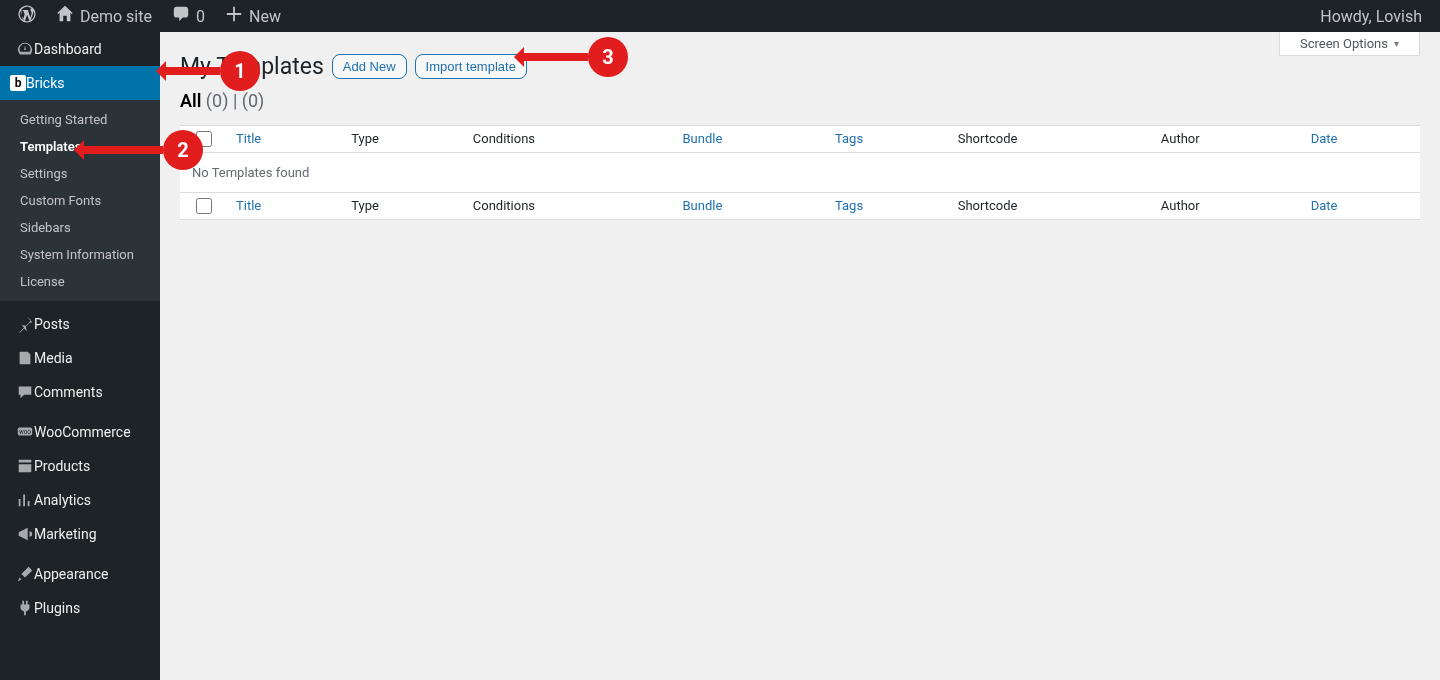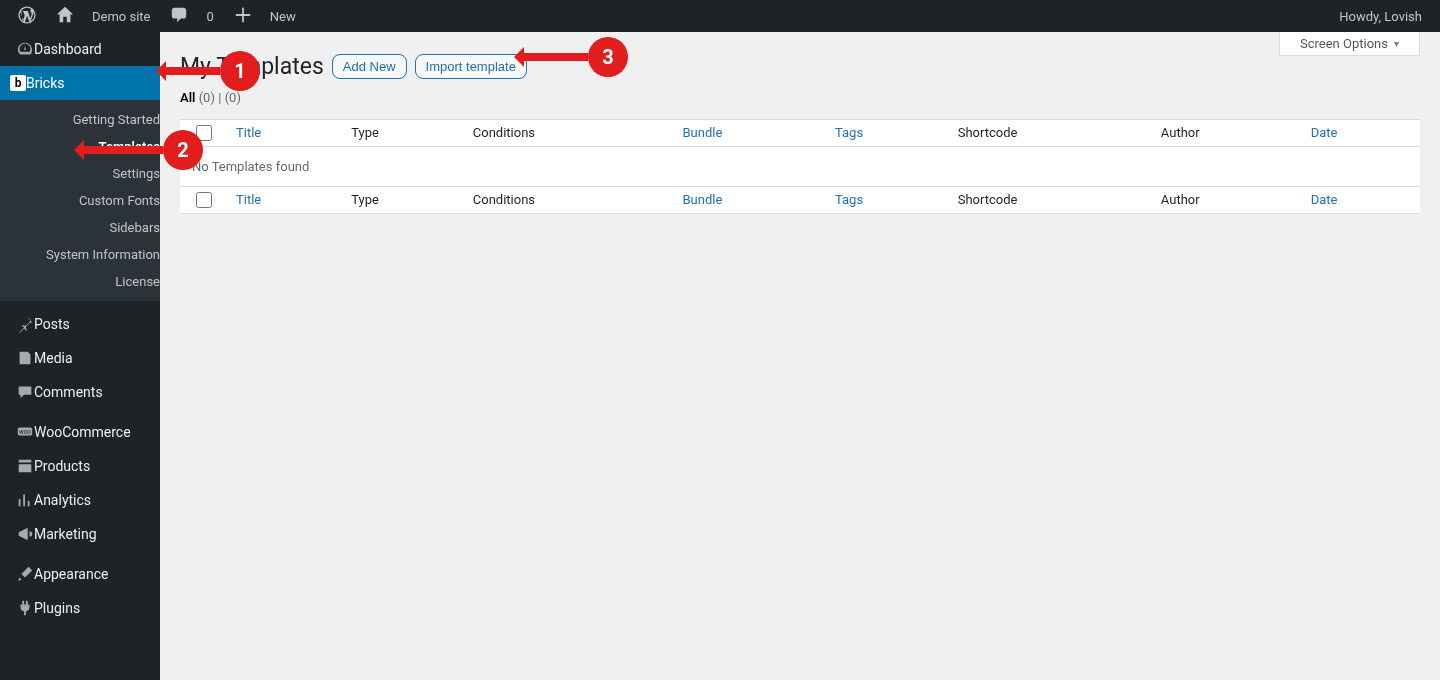--- a/index.html
+++ b/index.html
@@ -18,48 +18,48 @@
     --muted:#646970;
     --annot:#e11d1d;
   }
   html,body{margin:0;padding:0;height:100%;font-family:-apple-system,BlinkMacSystemFont,"Segoe UI",Roboto,Helvetica,Arial,sans-serif;font-size:13px;color:var(--text);}
   body{background:var(--content-bg);}
 
   
   .adminbar{position:fixed;top:0;left:0;right:0;height:32px;background:var(--adminbar-bg);color:var(--adminbar-fg);display:flex;align-items:center;padding:0 8px;z-index:50;}
   .adminbar .ab-left{display:flex;align-items:center;gap:0;}
   .adminbar .ab-right{margin-left:auto;display:flex;align-items:center;gap:10px;}
-  .ab-item{display:flex;align-items:center;gap:18px;padding:0 10px;height:32px;color:var(--adminbar-fg);font-size:13px;cursor:pointer;}
+  .ab-item{display:flex;align-items:center;gap:6px;padding:0 10px;height:32px;color:var(--adminbar-fg);font-size:16px;cursor:pointer;}
   .ab-item svg{fill:currentColor;}
 
   
   .sidebar{position:fixed;top:32px;left:0;width:160px;bottom:0;background:var(--sidebar-bg);color:var(--sidebar-fg);overflow:hidden;}
   .menu-item{display:flex;align-items:center;gap:0;padding:0 10px;height:34px;color:#eee;font-size:14px;cursor:pointer;}
   .menu-item.active{background:var(--sidebar-active);color:#fff;font-weight:400;}
   .menu-item .ico{width:18px;height:18px;display:flex;align-items:center;justify-content:center;color:#a7aaad;margin-left:6px;}
   .menu-item .ico svg{width:18px;height:18px;fill:currentColor;}
   .menu-item .bricks-ico{background:#fff;color:#000;font-weight:700;border-radius:2px;width:16px;height:16px;display:flex;align-items:center;justify-content:center;font-size:12px;}
   .submenu{background:var(--sidebar-sub-bg);padding:6px 0;}
-  .submenu .sub{padding:6px 0;font-size:13px;color:#c3c4c7;cursor:pointer;text-align:right;}
+  .submenu .sub{padding:6px 20px;font-size:13px;color:#c3c4c7;cursor:pointer;}
   .submenu .sub.active{color:#fff;font-weight:600;}
   .menu-sep{height:6px;}
 
   
   .content{margin-left:160px;padding-top:32px;min-height:calc(100% - 32px);}
   .wrap{padding:8px 20px 20px 20px;position:relative;}
   .page-head{display:flex;align-items:center;gap:8px;flex-wrap:wrap;margin:12px 0 8px 0;}
   .page-title{font-size:23px;font-weight:400;margin:0;padding:0;line-height:1.3;}
   .btn-outline{background:#f6f7f7;border:1px solid var(--link);color:var(--link);padding:4px 10px;font-size:13px;cursor:pointer;border-radius:8px;}
 
   
   .screen-options{position:absolute;top:0;right:20px;background:#fff;border:1px solid var(--border-light);border-top:none;padding:4px 20px;font-size:13px;color:#50575e;cursor:pointer;display:flex;align-items:center;gap:6px;}
   .screen-options:after{content:"▾";font-size:10px;color:#787c82;}
 
   
-  .subsubsub{margin:4px 0 14px 0;font-size:13px;color:var(--muted);}
+  .subsubsub{margin:4px 0 14px 0;font-size:18px;color:var(--muted);}
   .subsubsub a{color:var(--link);text-decoration:none;}
   .subsubsub .current{color:#000;font-weight:600;}
   .subsubsub .count{color:var(--muted);}
 
   
   table.list{width:100%;border-collapse:collapse;background:#fff;border:1px solid var(--border-light);border-left:none;border-right:none;}
   table.list th, table.list td{padding:2px 10px;text-align:left;font-size:13px;font-weight:400;}
   table.list thead th, table.list tfoot th{border-bottom:1px solid var(--border-light);color:var(--text);}
   table.list tfoot th{border-top:1px solid var(--border-light);border-bottom:none;}
   table.list th.sortable{color:var(--link);}

